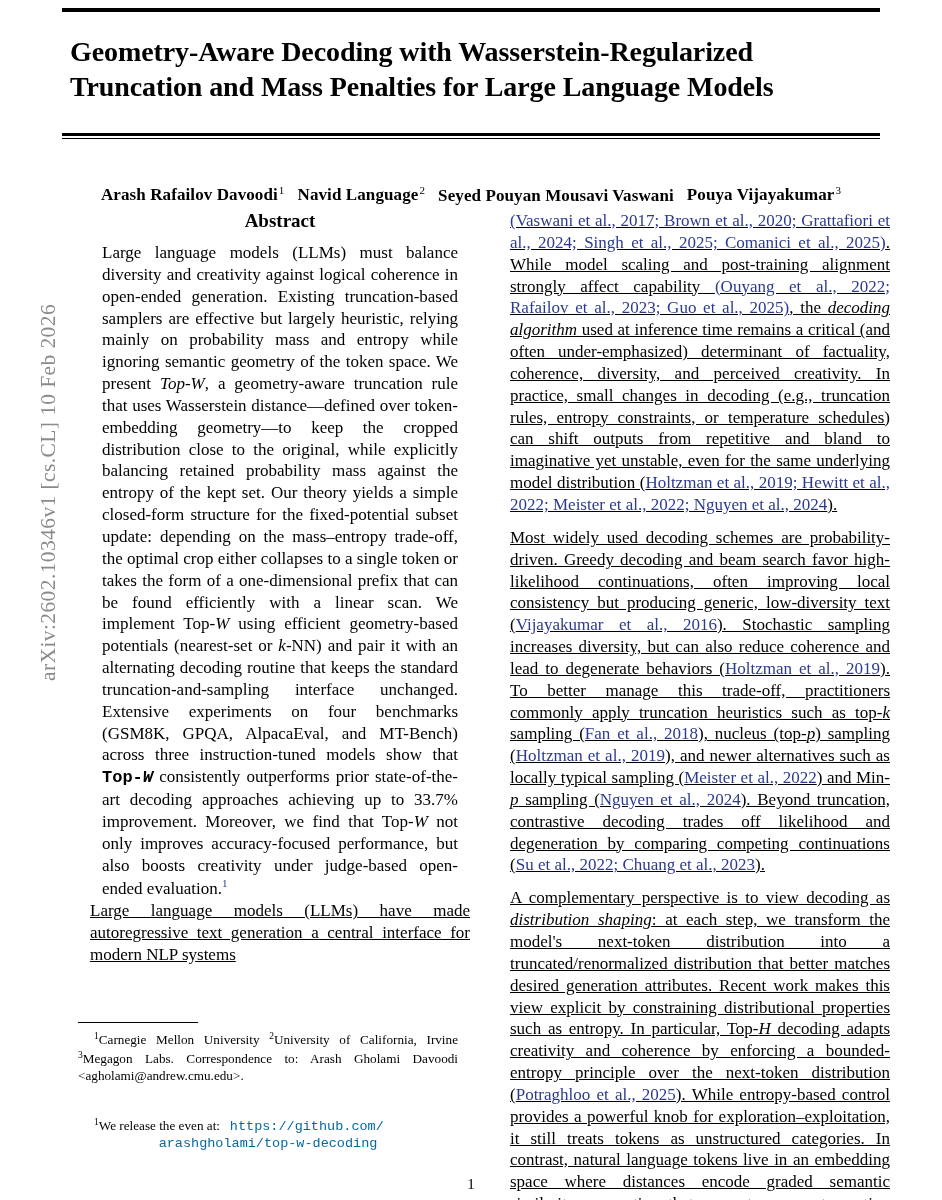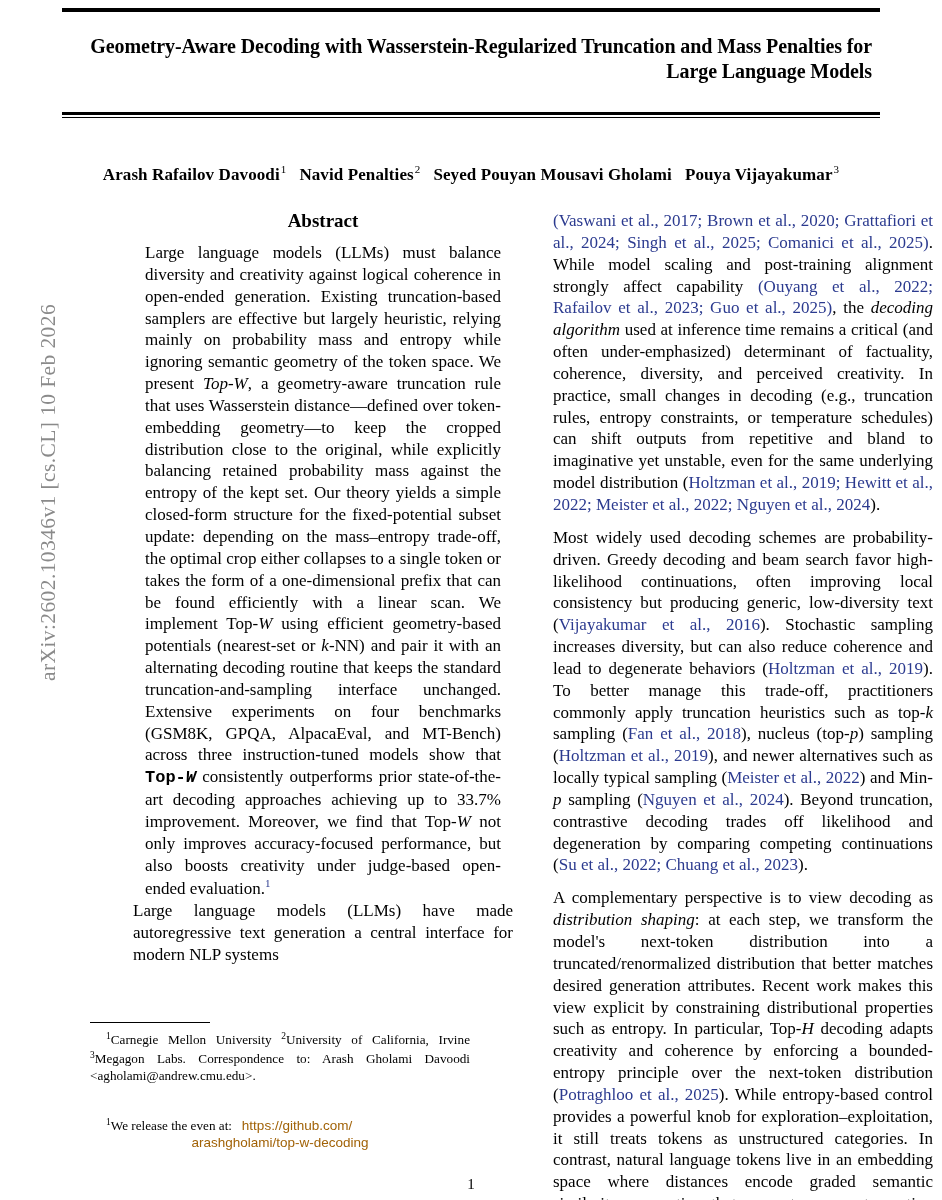--- a/index.html
+++ b/index.html
@@ -45,24 +45,24 @@
     width: 818px;
   }
 
   .rule-top {
     height: 4px;
     background: #000;
     margin-top: 8px;
   }
 
   .title {
-    font-size: 20px;
+    font-size: 28px;
     font-weight: bold;
     line-height: 1.26;
-    text-align: right;
+    text-align: left;
     margin: 22px 8px 0 8px;
     letter-spacing: -0.1px;
   }
 
   .rule-double {
     margin-top: 28px;
     border-top: 3px solid #000;
     border-bottom: 1.5px solid #000;
     height: 2px;
   }
@@ -86,38 +86,38 @@
     position: absolute;
     left: 62px;
     top: 210px;
     width: 820px;
     height: 960px;
   }
   .col {
     position: absolute;
     top: 0;
     width: 380px;
-    margin-left: 43px;
   }
   .col-left  { left: 28px; }
   .col-right { left: 448px; }
 
   .abstract-head {
     text-align: center;
     font-size: 19px;
     font-weight: bold;
     margin: 0 0 10px 0;
   }
 
   p.body {
     font-size: 17px;
     line-height: 1.285;
     text-align: justify;
     margin: 0 0 11px 0;
     hyphens: manual;
+    text-decoration: underline;
   }
   p.abs {
     font-size: 17px;
     line-height: 1.285;
     text-align: justify;
     margin: 0;
     padding: 0 12px;
   }
   .tight { margin-bottom: 0; }
 
@@ -134,21 +134,21 @@
 
   sup.fn {
     font-size: 11px;
     vertical-align: super;
     color: #2b3a8f;
   }
 
   
   .footnotes {
     position: absolute;
-    left: 90px;
+    left: 78px;
     top: 1022px;
     width: 380px;
   }
   .fn-rule {
     width: 120px;
     height: 1.4px;
     background: #000;
     margin-bottom: 7px;
   }
   .fn-text {
@@ -159,23 +159,23 @@
   }
   .fn-text sup { font-size: 9.5px; vertical-align: super; }
 
   .fn-rule2 {
     width: 120px;
     height: 1.4px;
     background: #000;
     margin: 22px 0 8px 0;
   }
   .fn-code {
-    font-family: Liberation Sans, sans-serif;
+    font-family: Liberation Mono, monospace;
     font-size: 13.5px;
-    color: #a16207;
+    color: #0369a1;
     word-break: break-all;
   }
   .fn-indent { text-indent: 16px; }
 
   .pagenum {
     position: absolute;
     left: 0;
     right: 0;
     top: 1176px;
     text-align: center;
@@ -188,22 +188,22 @@
 <div class="page">
 
   <div class="arxiv-stamp">arXiv:2602.10346v1  [cs.CL]  10 Feb 2026</div>
 
   <div class="content">
     <div class="rule-top"></div>
     <div class="title">Geometry-Aware Decoding with Wasserstein-Regularized Truncation and Mass Penalties for Large Language Models</div>
     <div class="rule-double"></div>
     <div class="authors">
       <span><span>Arash Rafailov Davoodi</span><sup>1</sup></span>&nbsp;&nbsp;
-      <span><span>Navid Penalties</span><sup>2</sup></span>&nbsp;&nbsp;
-      <span><span>Seyed Pouyan Mousavi Gholami</span></span>&nbsp;&nbsp;
+      <span><span>Navid Language</span><sup>2</sup></span>&nbsp;&nbsp;
+      <span><span>Seyed Pouyan Mousavi Vaswani</span></span>&nbsp;&nbsp;
       <span><span>Pouya Vijayakumar</span><sup>3</sup></span>
     </div>
   </div>
 
   <div class="columns">
 
     <div class="col col-left">
       <div class="abstract-head">Abstract</div>
       <p class="abs"><span>Large language models (LLMs) must balance diversity and creativity against logical coherence in open-ended generation. Existing truncation-based samplers are effective but largely heuristic, relying mainly on probability mass and entropy while ignoring semantic geometry of the token space. We present </span><span class="it">Top-W</span><span>, a geometry-aware truncation rule that uses Wasserstein distance—defined over token-embedding geometry—to keep the cropped distribution close to the original, while explicitly balancing retained probability mass against the entropy of the kept set. Our theory yields a simple closed-form structure for the fixed-potential subset update: depending on the mass–entropy trade-off, the optimal crop either collapses to a single token or takes the form of a one-dimensional prefix that can be found efficiently with a linear scan. We implement Top-</span><span class="mathit">W</span><span> using efficient geometry-based potentials (nearest-set or </span><span class="mathit">k</span><span>-NN) and pair it with an alternating decoding routine that keeps the standard truncation-and-sampling interface unchanged. Extensive experiments on four benchmarks (GSM8K, GPQA, AlpacaEval, and MT-Bench) across three instruction-tuned models show that </span><span class="bi">Top-</span><span class="bi it">W</span><span> consistently outperforms prior state-of-the-art decoding approaches achieving up to 33.7% improvement. Moreover, we find that Top-</span><span class="mathit">W</span><span> not only improves accuracy-focused performance, but also boosts creativity under judge-based open-ended evaluation.</span><sup class="fn">1</sup></p>
 

